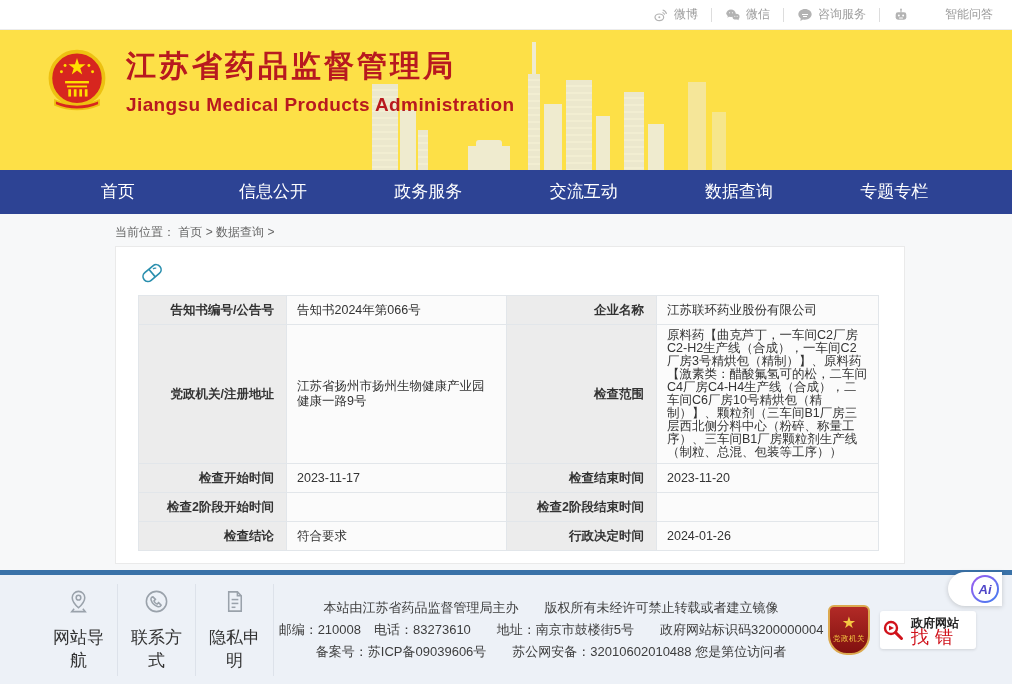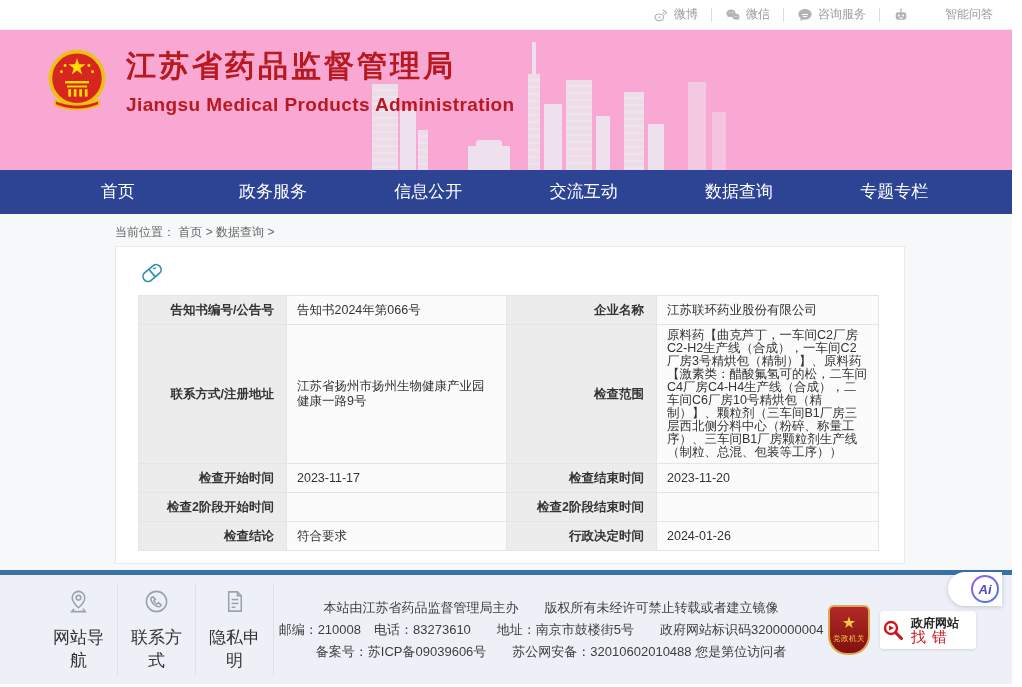--- a/index.html
+++ b/index.html
@@ -10,21 +10,21 @@
   
   .topbar { height:30px; background:#fff; border-bottom:1px solid #ececec;
     display:flex; justify-content:flex-end; align-items:center; padding-right:6px; }
   .topbar-item { display:flex; align-items:center; gap:5px; padding:0 13px;
     color:#9b9b9b; font-size:12px; cursor:pointer; border-right:1px solid #ddd; height:14px; }
   .topbar-item:last-child { border-right:none;gap:36px; }
   .ticon { width:16px; height:16px; color:#b3b3b3; display:inline-flex; }
   .ticon svg { width:100%; height:100%; }
 
   
-  .banner { position:relative; height:140px; background:#f9a8d4; overflow:hidden; }
+  .banner { position:relative; height:140px; background:#fde047; overflow:hidden; }
   .skyline { position:absolute; left:372px; bottom:0; width:370px; height:132px; opacity:.8; }
   .b { position:absolute; bottom:0; background:repeating-linear-gradient(to bottom,#e9ebef 0 5px,#f0f2f5 5px 7px); }
   .b.plain { background:#eceef2; }
   .logo-row { position:absolute; left:44px; top:16px; display:flex; align-items:center; }
   .emblem { width:66px; height:70px; }
   .logo-text { margin-left:16px; }
   .site-title { font-size:30px; font-weight:bold; color:#b8191f; letter-spacing:3px; }
   .site-sub { font-size:19px; font-weight:bold; color:#b8191f; margin-top:7px; letter-spacing:.4px; }
 
   
@@ -59,21 +59,21 @@
   .fbadges { display:flex; align-items:center; gap:10px; }
   .shield { width:42px; height:50px; background:linear-gradient(180deg,#b22a26,#81110f);
     border:2px solid #dca94f; border-radius:6px 6px 45% 45%/6px 6px 38% 38%;
     display:flex; flex-direction:column; align-items:center; justify-content:center; cursor:pointer; }
   .shield-star { color:#f5c842; font-size:16px; line-height:16px; }
   .shield-text { color:#f5c842; font-size:7.5px; letter-spacing:.5px; margin-top:3px; white-space:nowrap; }
   .find-badge { width:96px; height:38px; background:#fff; border-radius:3px; box-shadow:0 1px 3px rgba(0,0,0,.12);
     display:flex; align-items:center; padding:0 1px; gap:6px; cursor:pointer; }
   .find-icon { width:24px; height:24px; }
   .find-text1 { font-size:12px; font-weight:bold; color:#222; line-height:14px; }
-  .find-text2 { font-size:15px; color:#d0121b; letter-spacing:6px; line-height:14px; }
+  .find-text2 { font-size:18px; color:#d0121b; letter-spacing:6px; line-height:14px; }
 
   
   .ai-pill { position:absolute; right:10px; top:572px; width:54px; height:34px; background:#fff;
     border-radius:17px 0 0 17px; box-shadow:0 1px 5px rgba(0,0,0,.18);
     display:flex; justify-content:flex-end; align-items:center; padding-right:3px; cursor:pointer; z-index:5; }
   .ai-circle { width:28px; height:28px; border-radius:50%; border:2px solid transparent;
     background:linear-gradient(#fff,#fff) padding-box, linear-gradient(135deg,#a05cf0,#3f7df0) border-box;
     display:flex; align-items:center; justify-content:center;
     font-weight:bold; font-style:italic; font-size:13px; color:#4f46c8; }
 </style>
@@ -168,22 +168,22 @@
       </svg>
       <div class="logo-text">
         <div class="site-title">江苏省药品监督管理局</div>
         <div class="site-sub">Jiangsu Medical Products Administration</div>
       </div>
     </div>
   </div>
 
   <div class="nav">
     <div class="nav-item">首页</div>
+    <div class="nav-item">信息公开</div>
     <div class="nav-item">政务服务</div>
-    <div class="nav-item">信息公开</div>
     <div class="nav-item">交流互动</div>
     <div class="nav-item">数据查询</div>
     <div class="nav-item">专题专栏</div>
   </div>
 
   <div class="content">
     <div class="breadcrumb">
       <span>当前位置：</span>
       <a>首页</a>
       <span>&gt;</span>
@@ -208,21 +208,21 @@
             <col style="width:222px">
           </colgroup>
         <tbody>
           <tr class="h30">
             <th>告知书编号/公告号</th>
             <td>告知书2024年第066号</td>
             <th>企业名称</th>
             <td>江苏联环药业股份有限公司</td>
           </tr>
           <tr class="big">
-            <th>联系方式/注册地址</th>
+            <th>党政机关/注册地址</th>
             <td class="cell-addr">江苏省扬州市扬州生物健康产业园健康一路9号</td>
             <th>检查范围</th>
             <td class="cell-range">原料药【曲克芦丁，一车间C2厂房C2-H2生产线（合成），一车间C2厂房3号精烘包（精制）】、原料药【激素类：醋酸氟氢可的松，二车间C4厂房C4-H4生产线（合成），二车间C6厂房10号精烘包（精制）】、颗粒剂（三车间B1厂房三层西北侧分料中心（粉碎、称量工序）、三车间B1厂房颗粒剂生产线（制粒、总混、包装等工序））</td>
           </tr>
           <tr class="h30">
             <th>检查开始时间</th>
             <td>2023-11-17</td>
             <th>检查结束时间</th>
             <td>2023-11-20</td>
           </tr>

